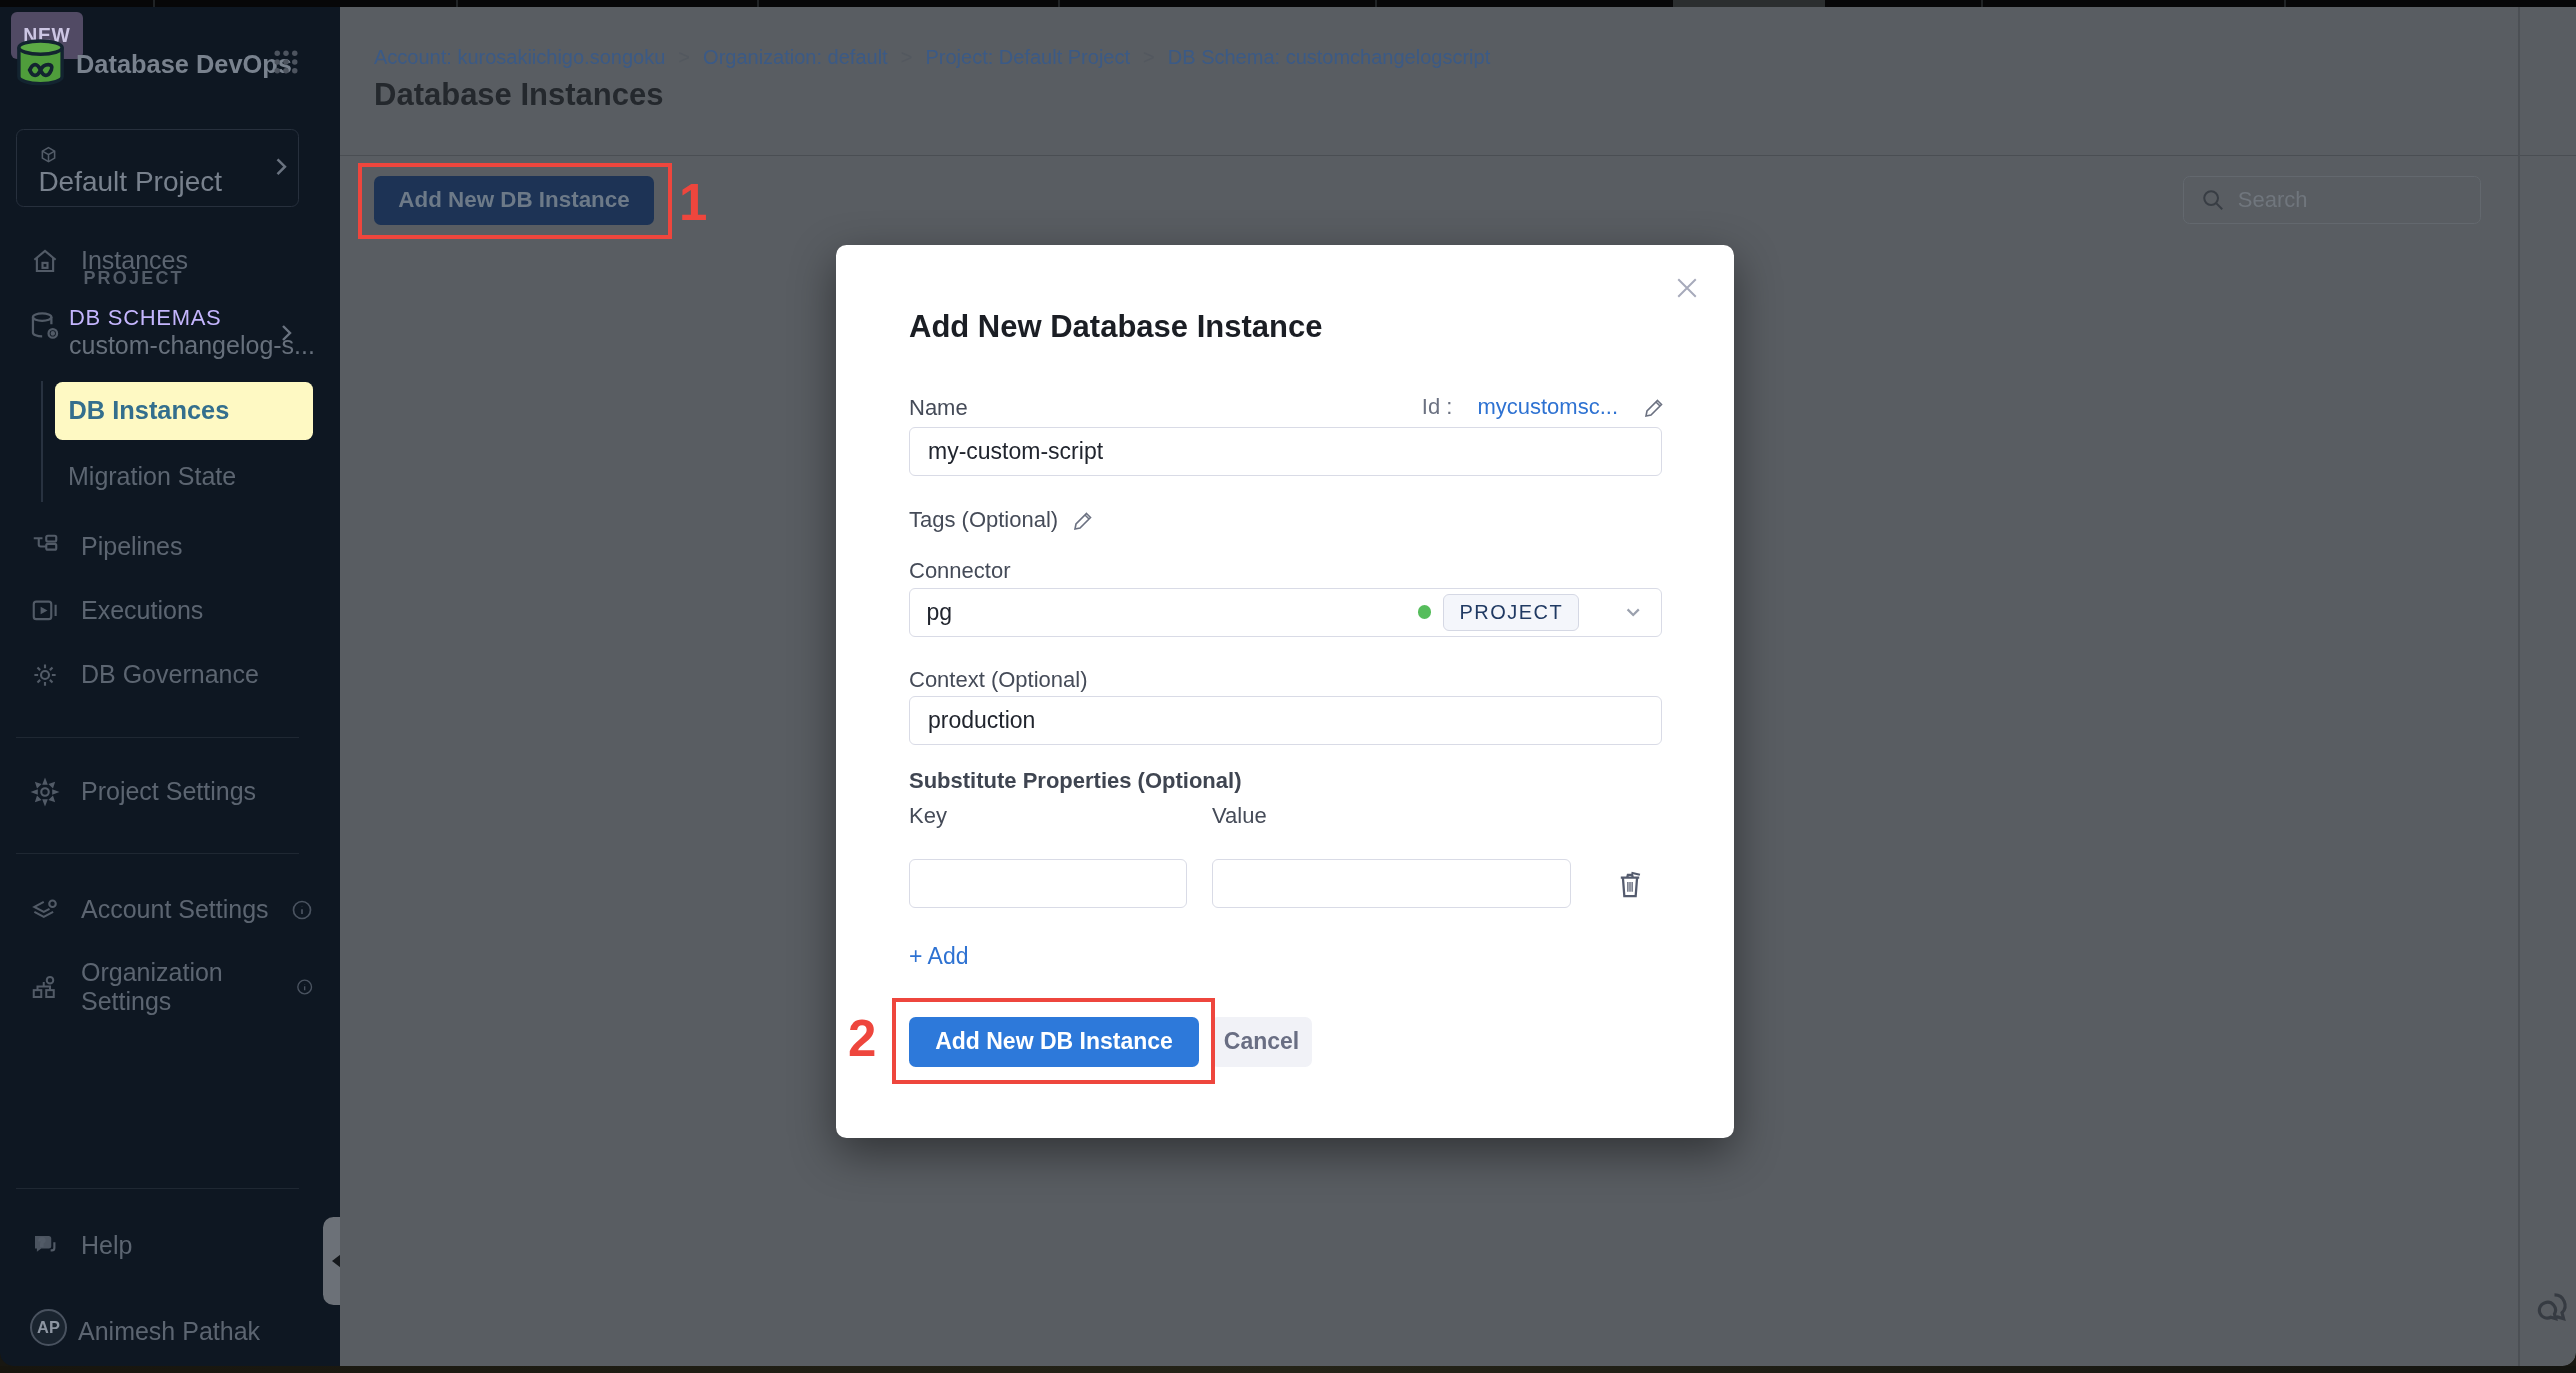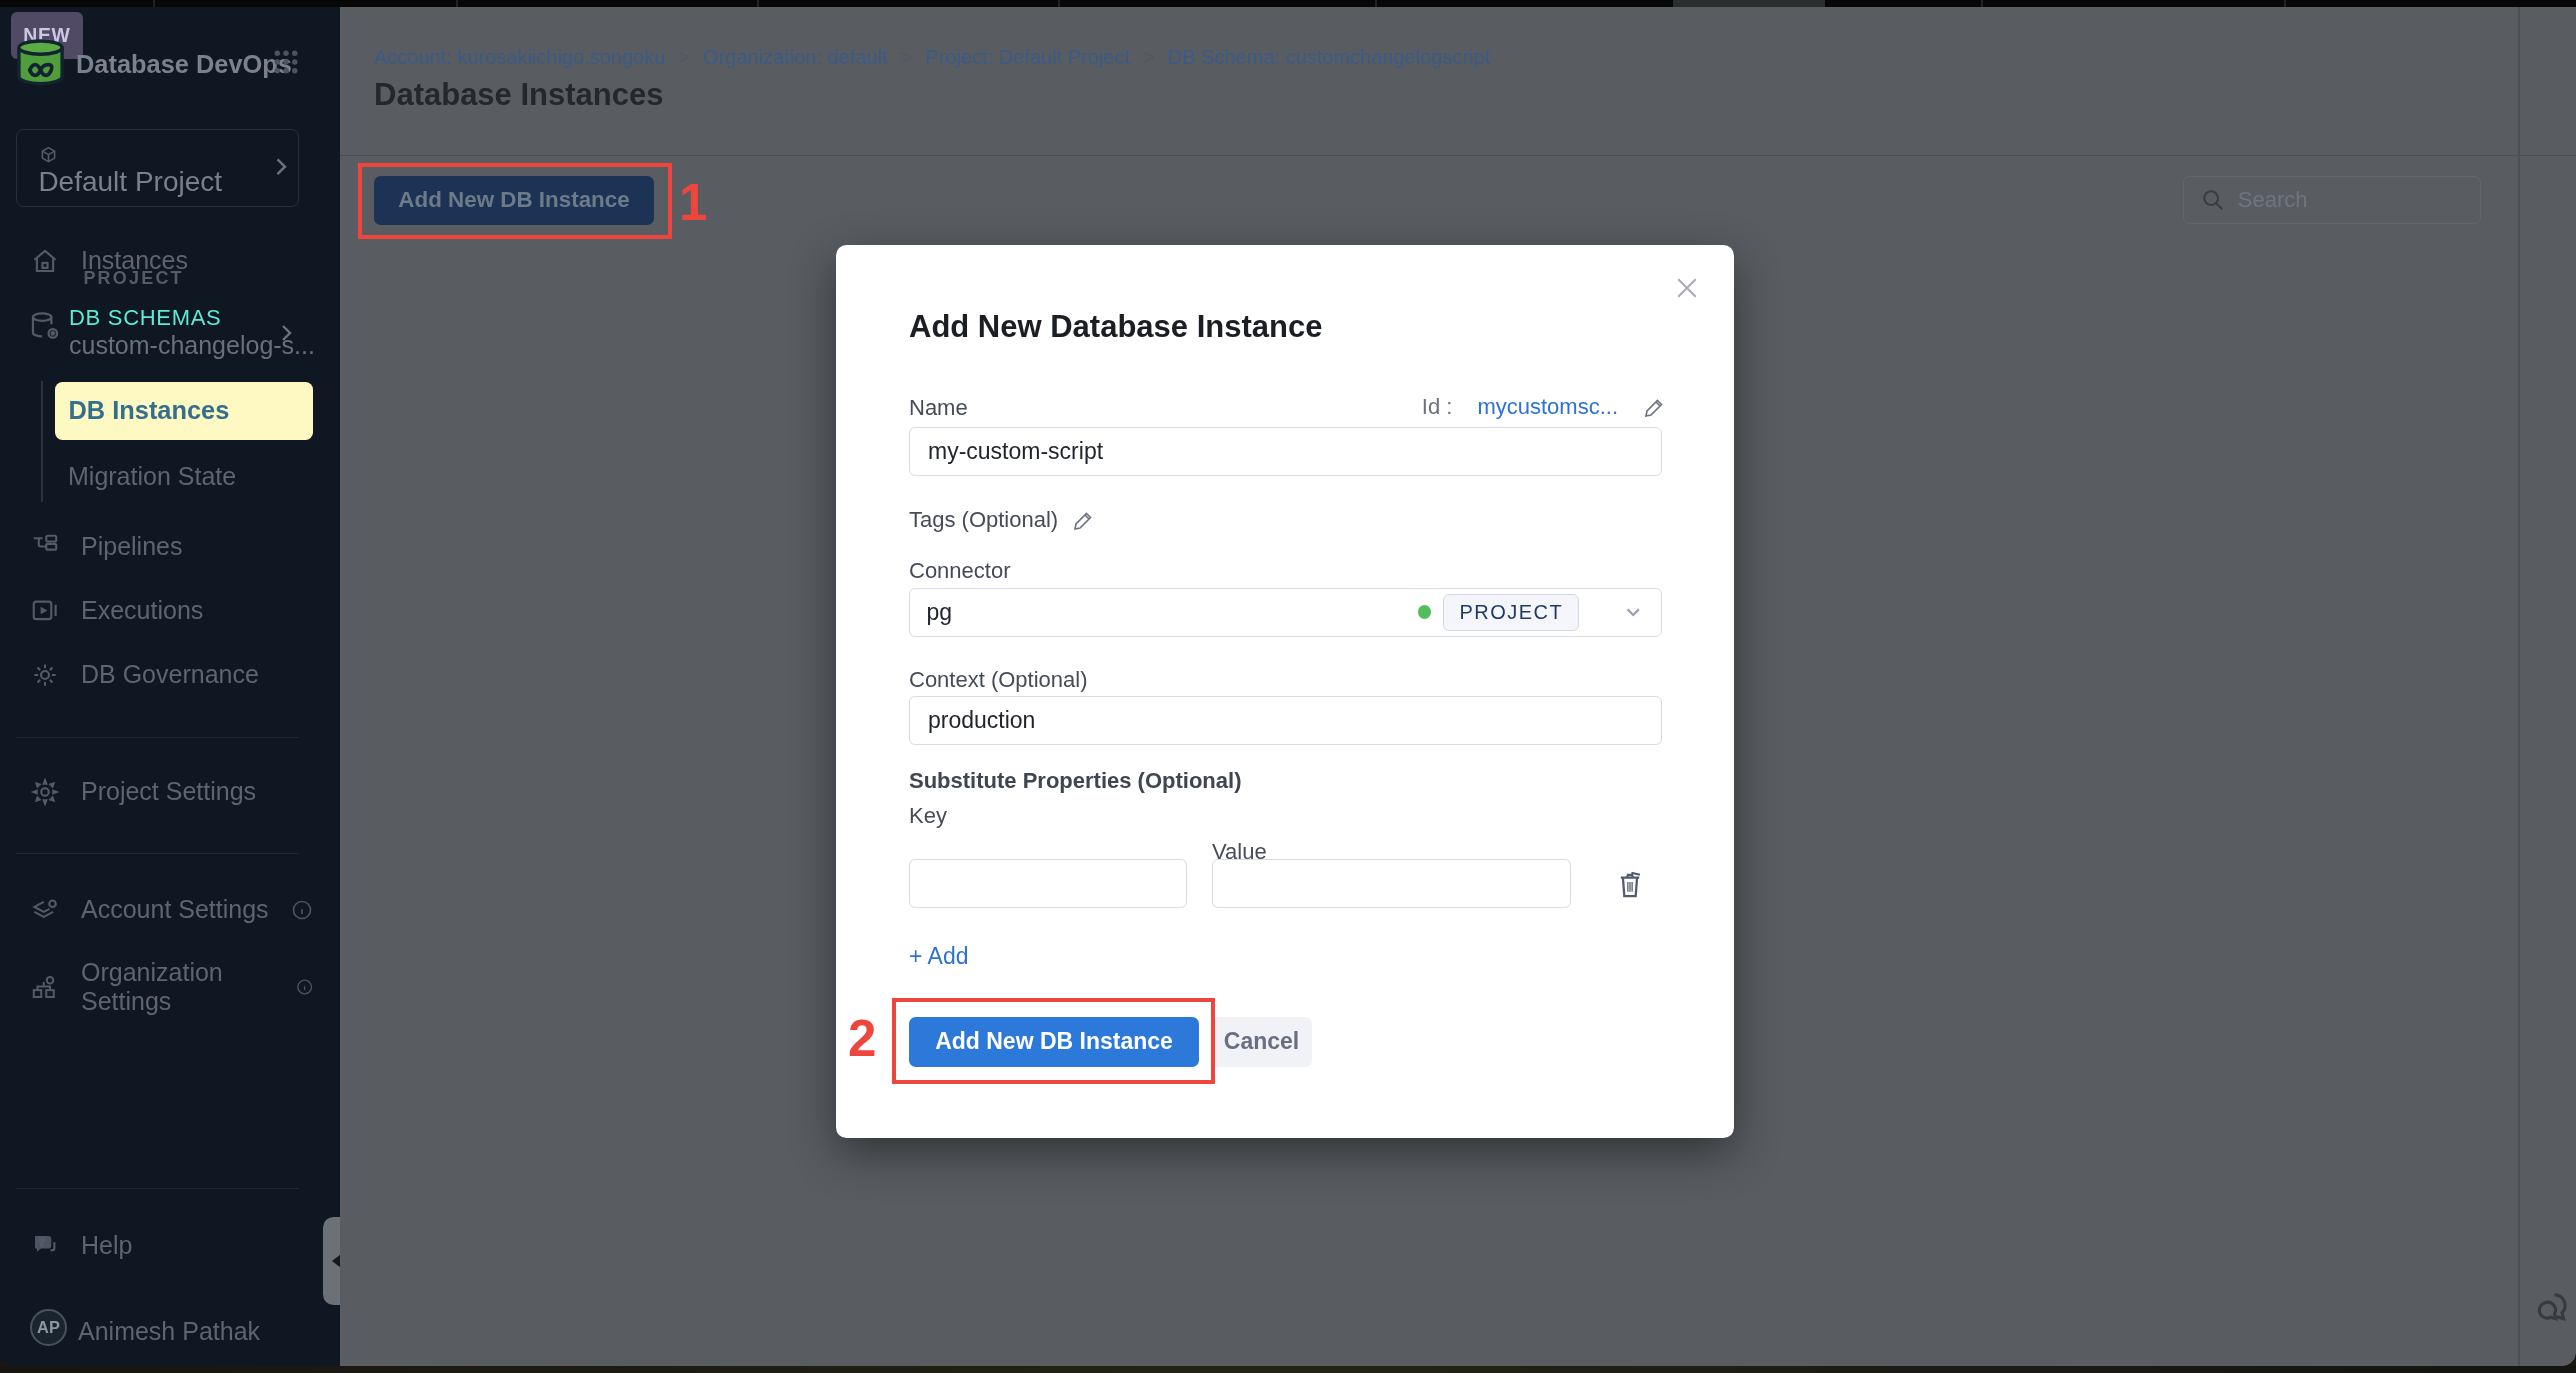--- a/index.html
+++ b/index.html
@@ -25,21 +25,21 @@
   .project-card { left:16.4px; top:122px; width:283px; height:78px; border:1.5px solid #27303d; border-radius:7.5px; }
   .cube-icon { left:37px; top:136px; width:21px; height:21px; color:#535c68; }
   .project-label-text { position:absolute; left:66px; top:138px; font-size:18px; letter-spacing:2.2px; color:#535c68; font-weight:bold; }
   .project-name { left:39px; top:160px; font-size:28px; color:#78818d; }
   .card-chevron { left:271px; top:147px; width:25.4px; height:25.4px; color:#6a7380; }
 
   .sb-item { display:flex; align-items:center; gap:21px; color:#5c6571; font-size:25px; }
   .sb-item .ic { width:30px; height:30px; flex:0 0 30px; color:#525b67; }
   .sb-info { margin-left:auto; width:24px; height:24px; color:#4a5360; }
 
-  .schemas-label { left:69px; top:298px; font-size:22px; color:#5eead4; letter-spacing:0.7px; }
+  .schemas-label { left:69px; top:298px; font-size:22px; color:#c4b5fd; letter-spacing:0.7px; }
   .schemas-name  { left:69px; top:324px; font-size:25px; color:#67707c; }
   .schemas-icon  { left:28px; top:303px; width:34px; height:34px; color:#525b67; }
   .schemas-chevron { left:274px; top:314px; width:24px; height:24px; color:#6a7380; }
 
   .tree-line { left:41px; top:374px; width:1.5px; height:121px; background:#283240; }
   .active-pill { left:55px; top:375px; width:258px; height:58px; background:#fef9c3; border-radius:7.5px; display:flex; align-items:center; padding-left:13.5px; font-size:25.4px; font-weight:bold; color:#346f8d; }
   .sub-item { left:68px; top:455px; font-size:25px; color:#5c6571; }
 
   .sb-divider { left:16.4px; width:283px; height:1.5px; background:#1f2833; }
 
@@ -91,21 +91,21 @@
   .conn-right { margin-left:auto; display:flex; align-items:center; gap:12px; }
   .green-dot { width:13.5px; height:13.5px; border-radius:50%; background:#56bd5c; }
   .scope-badge { background:#f4f6fb; border:1.5px solid #d5d8e4; border-radius:6px; color:#203a63; font-size:20px; letter-spacing:1.5px; padding:6px 15px; }
   .chev-down { width:22.4px; height:22.4px; color:#9ba1ae; margin-left:31px; }
 
   .m-ctx-label { left:73px; top:422px; }
   .m-ctx-input { left:73px; top:451px; width:753px; height:49px; }
 
   .m-sub-label { left:73px; top:523px; font-weight:bold; color:#3f4551; }
   .m-key-label { left:73px; top:558px; }
-  .m-val-label { left:376px; top:558px;margin-top:36px; }
+  .m-val-label { left:376px; top:558px; }
   .m-key-input { left:73px; top:614px; width:278px; height:49px; }
   .m-val-input { left:376px; top:614px; width:359px; height:49px; }
   .trash { left:777px; top:622px; width:34px; height:34px; color:#545b6e; }
 
   .add-link { left:73px; top:698px; font-size:23px; color:#2e72d2; }
 
   .submit-btn { left:73px; top:772px; width:290px; height:50px; background:#2d79da; border:none; border-radius:6.7px; color:#ffffff; font-size:23px; font-weight:bold; font-family:"Liberation Sans", sans-serif; }
   .cancel-btn { left:375px; top:772px; width:101px; height:50px; background:#f1f2f7; border:none; border-radius:6.7px; color:#696e83; font-size:23px; font-weight:bold; font-family:"Liberation Sans", sans-serif; }
   .redbox2 { left:56px; top:753px; width:323px; height:86px; border:4.5px solid #ee463d; }
   .num2 { left:12px; top:764px; font-size:51px; font-weight:bold; color:#ee463d; }

